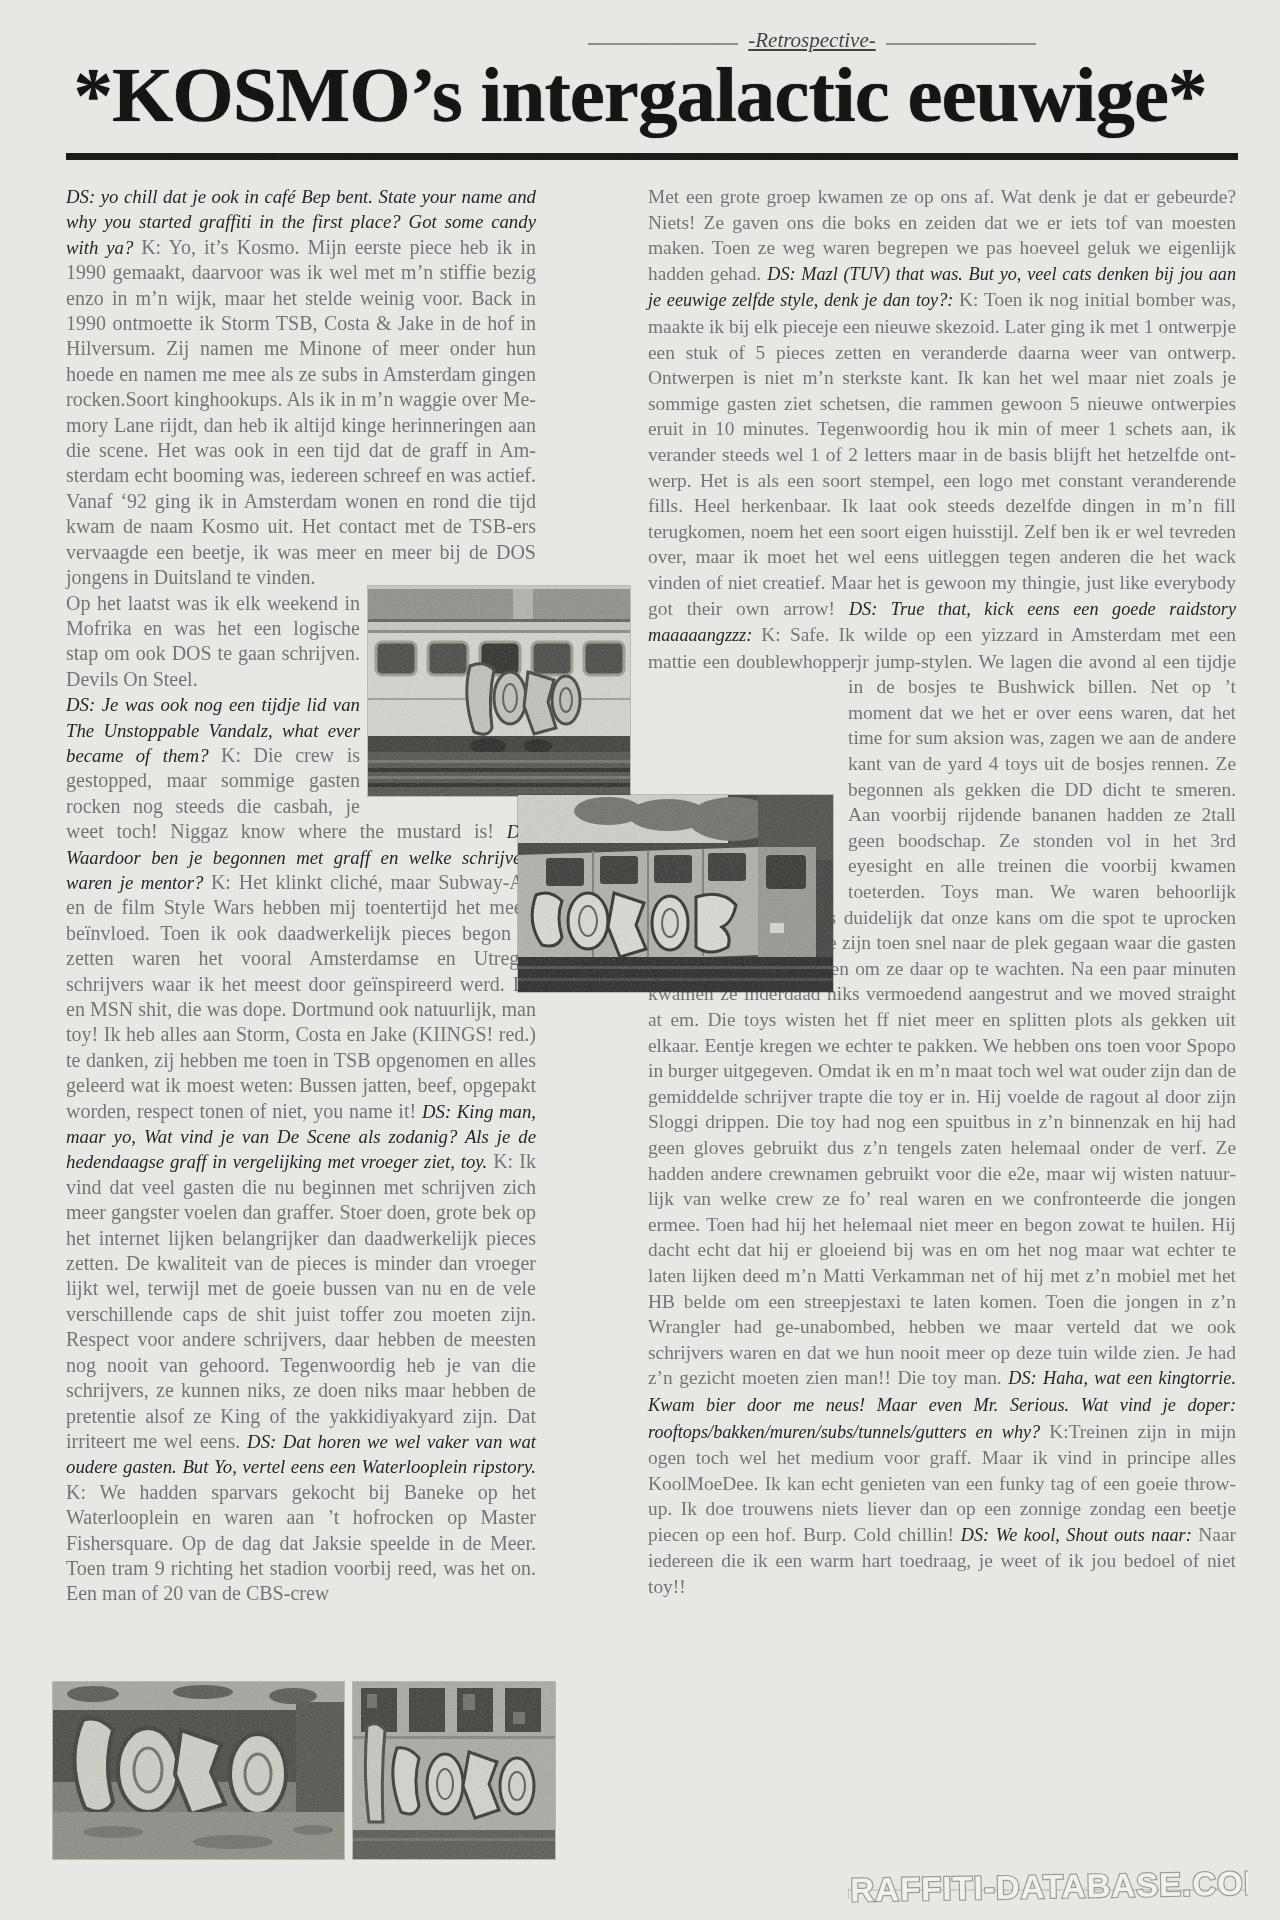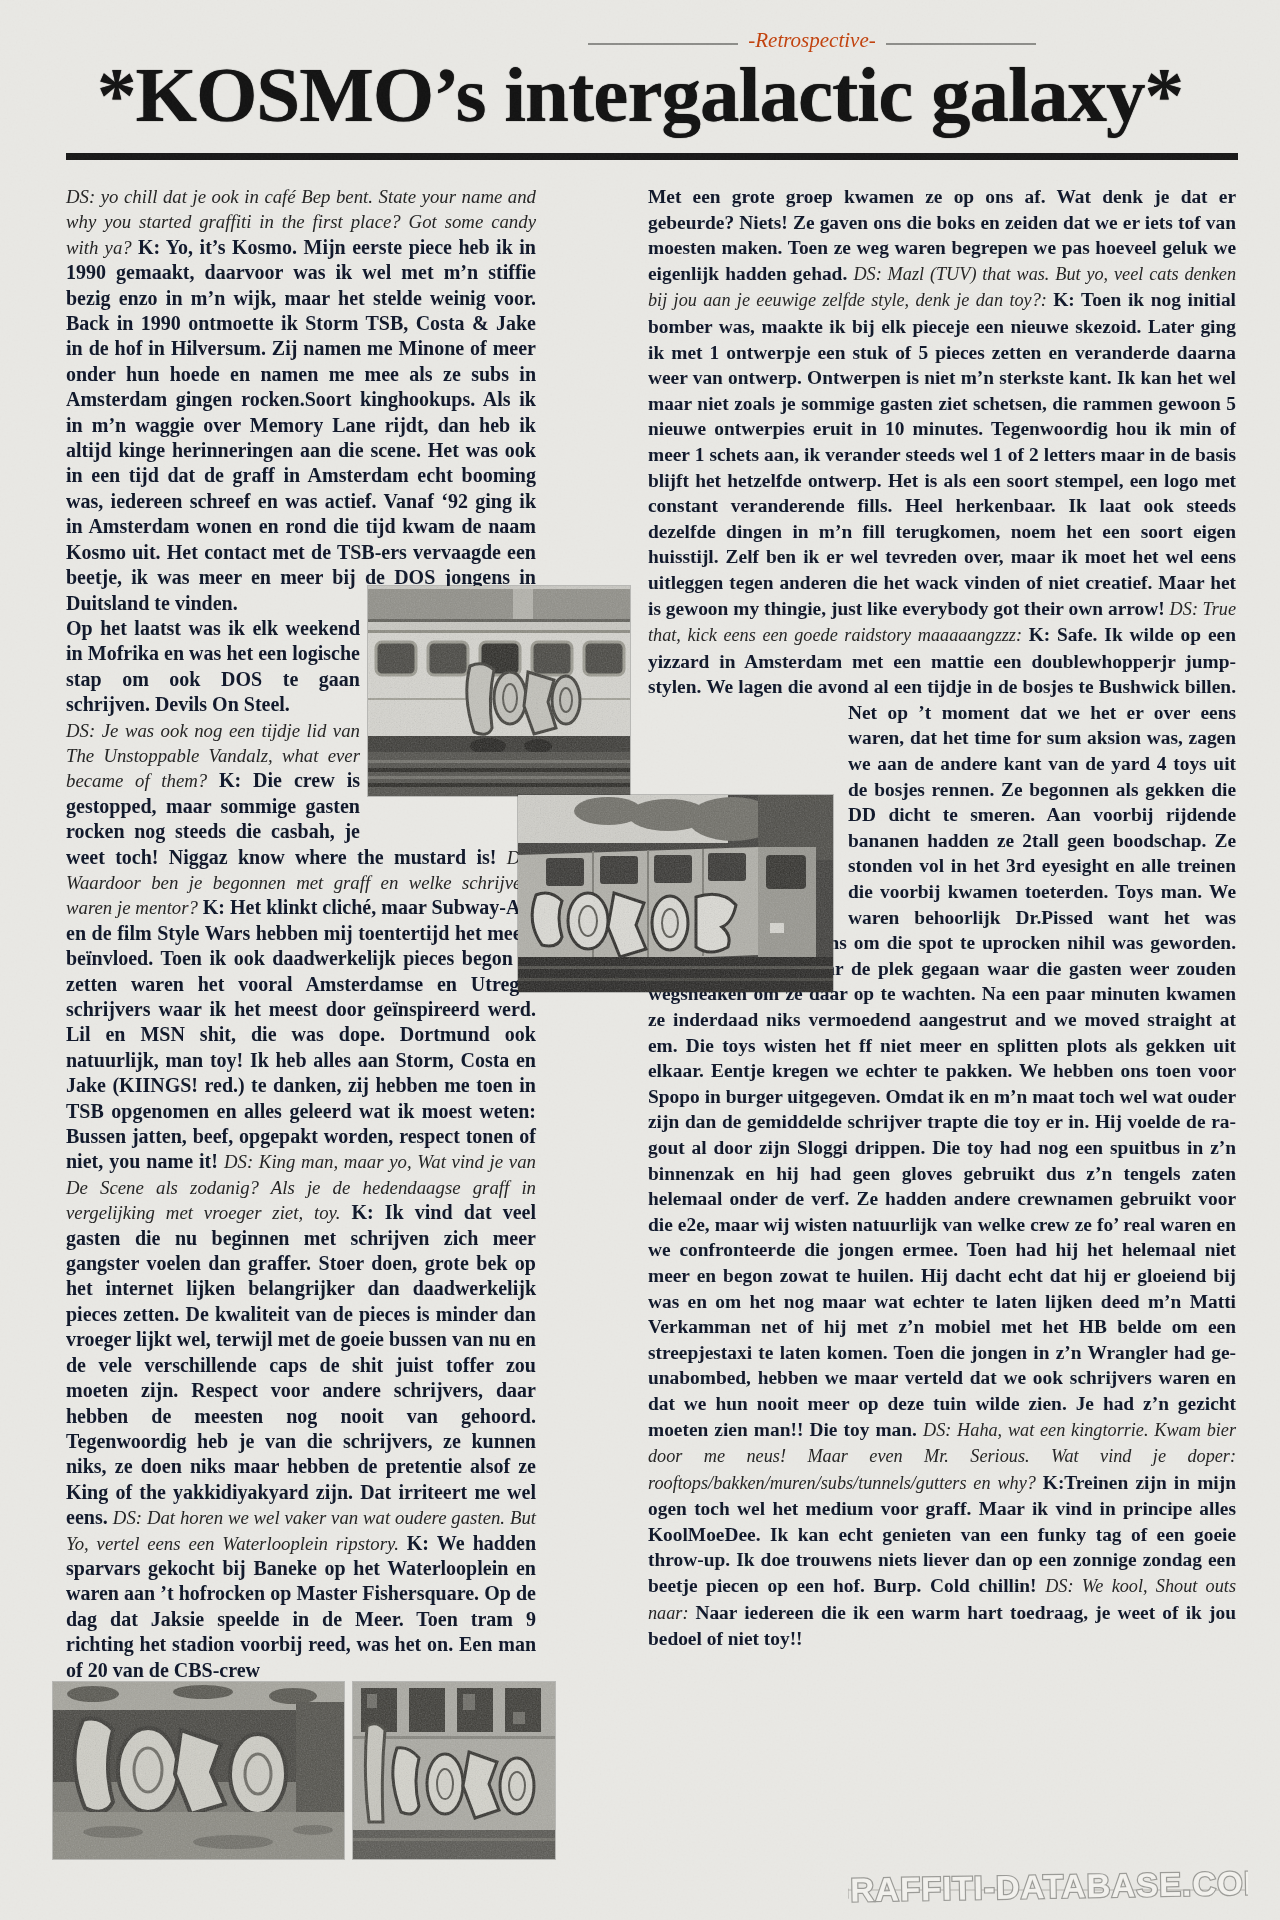--- a/index.html
+++ b/index.html
@@ -6,35 +6,35 @@
   .page {
     position:relative; width:1280px; height:1920px; margin:0 auto;
     background:#e9e8e4; overflow:hidden;
     font-family:"Liberation Serif", serif; color:#141414;
   }
   
   .kicker-wrap { position:absolute; left:588px; top:28px; width:448px; text-align:center; z-index:1; }
   .kicker-line { position:absolute; left:0; top:15px; width:100%; height:2px; background:#8d8d89; }
   .kicker {
     position:relative; display:inline-block; padding:0 10px; background:#e9e8e4;
-    font-style:italic; font-size:21px; color:#c2410c;
+    font-style:italic; font-size:21px; color:#404040;text-decoration:underline;
   }
   .title {
     position:absolute; left:35px; top:50px; width:1210px; z-index:1;
     text-align:center; font-weight:bold; font-size:79px; letter-spacing:-1px;
     white-space:nowrap; color:#121212;
     text-shadow:0 0 1px #222;
   }
   .title-rule { position:absolute; left:66px; top:153px; width:1172px; height:7px; background:#181818; z-index:1; }
 
   
   .col { position:absolute; top:184px; text-align:justify; z-index:1; }
   .col-left  { left:66px;  width:470px; font-size:20px; line-height:25.4px; }
   .col-right { left:648px; width:588px; font-size:19.4px; line-height:25.6px; }
-  .a { font-weight:bold; color:#0f172a; }
+  .a { font-weight:normal; color:#737373; }
   .q { font-style:italic; font-weight:normal; font-size:0.94em; color:#232323; }
   .sp-train  { float:right; width:170px; height:212px; margin-left:6px; }
   .sp-subway { float:left;  width:196px; height:206px; margin-right:4px; }
 
   
   .photo { position:absolute; z-index:2; box-shadow:0 0 0 1px rgba(40,40,38,.25); }
   .photo svg { display:block; }
   #photo-train  { left:368px; top:586px;  width:262px; height:210px; }
   #photo-subway { left:518px; top:795px;  width:315px; height:197px; }
   #photo-wall-a { left:53px;  top:1682px; width:291px; height:177px; }
@@ -67,21 +67,21 @@
             <feFuncA type="linear" slope="0.10" intercept="0"></feFuncA>
           </feComponentTransfer>
       </filter>
     </defs>
   </svg>
 
   <div class="kicker-wrap">
     <div class="kicker-line"></div>
     <span class="kicker">-Retrospective-</span>
   </div>
-  <div class="title">*KOSMO’s intergalactic galaxy*</div>
+  <div class="title">*KOSMO’s intergalactic eeuwige*</div>
   <div class="title-rule"></div>
 
   <div class="col col-left">
     <span class="q">DS: yo chill dat je ook in café Bep bent. State your name and why you started graffiti in the first place? Got some candy with ya? </span><span class="a">K: Yo, it’s Kosmo. Mijn eerste piece heb ik in 1990 ge­maakt, daarvoor was ik wel met m’n stiffie bezig enzo in m’n wijk, maar het stelde weinig voor. Back in 1990 ont­moette ik Storm TSB, Costa &amp; Jake in de hof in Hilver­sum. Zij namen me Minone of meer onder hun hoede en namen me mee als ze subs in Amsterdam gingen roc­ken.Soort kinghookups. Als ik in m’n waggie over Me­mory Lane rijdt, dan heb ik altijd kinge herinneringen aan die scene. Het was ook in een tijd dat de graff in Am­sterdam echt booming was, iedereen schreef en was actief. Vanaf ‘92 ging ik in Amsterdam wonen en rond die tijd kwam de naam Kosmo uit. Het contact met de TSB-ers vervaagde een beetje, ik was meer en meer bij de DOS jongens in Duitsland te vinden.</span><br>
     <span class="sp-train"></span>
     <span class="a">Op het laatst was ik elk week­end in Mofrika en was het een logische stap om ook DOS te gaan schrijven. Devils On Steel.</span><br>
     <span class="q">DS: Je was ook nog een tijdje lid van The Unstoppable Vandalz, what ever became of them? </span><span class="a">K: Die crew is gestopped, maar sommige gasten rocken nog steeds die casbah, je weet toch! Niggaz know where the mustard is! </span><span class="q">DS: Waardoor ben je begonnen met graff en welke schrij­vers waren je mentor? </span><span class="a">K: Het klinkt cliché, maar Subway-Art en de film Style Wars hebben mij toentertijd het meest beïnvloed. Toen ik ook daadwerkelijk pieces begon te zetten waren het vooral Amsterdamse en Utregse schrijvers waar ik het meest door geïnspireerd werd. Lil en MSN shit, die was dope. Dortmund ook natuurlijk, man toy! Ik heb al­les aan Storm, Costa en Jake (KIINGS! red.) te danken, zij hebben me toen in TSB opgenomen en alles geleerd wat ik moest weten: Bussen jatten, beef, opgepakt wor­den, respect tonen of niet, you name it! </span><span class="q">DS: King man, maar yo, Wat vind je van De Scene als zodanig? Als je de hedendaagse graff in vergelijking met vroeger ziet, toy. </span><span class="a">K: Ik vind dat veel gasten die nu beginnen met schrijven zich meer gangster voelen dan graffer. Stoer doen, grote bek op het internet lijken belangrijker dan daadwerkelijk pieces zetten. De kwaliteit van de pieces is minder dan vroeger lijkt wel, terwijl met de goeie bussen van nu en de vele verschillen­de caps de shit juist toffer zou moeten zijn. Respect voor andere schrijvers, daar hebben de meesten nog nooit van gehoord. Tegenwoordig heb je van die schrijvers, ze kun­nen niks, ze doen niks maar hebben de pretentie alsof ze King of the yakkidiyakyard zijn. Dat irriteert me wel eens. </span><span class="q">DS: Dat horen we wel vaker van wat oudere gasten. But Yo, vertel eens een Waterlooplein ripstory. </span><span class="a">K: We hadden sparvars gekocht bij Baneke op het Waterlooplein en waren aan ’t hofrocken op Master Fishersquare. Op de dag dat Jaksie speelde in de Meer. Toen tram 9 richting het stadion voorbij reed, was het on. Een man of 20 van de CBS-crew</span>
   </div>
 
   <div class="col col-right">

